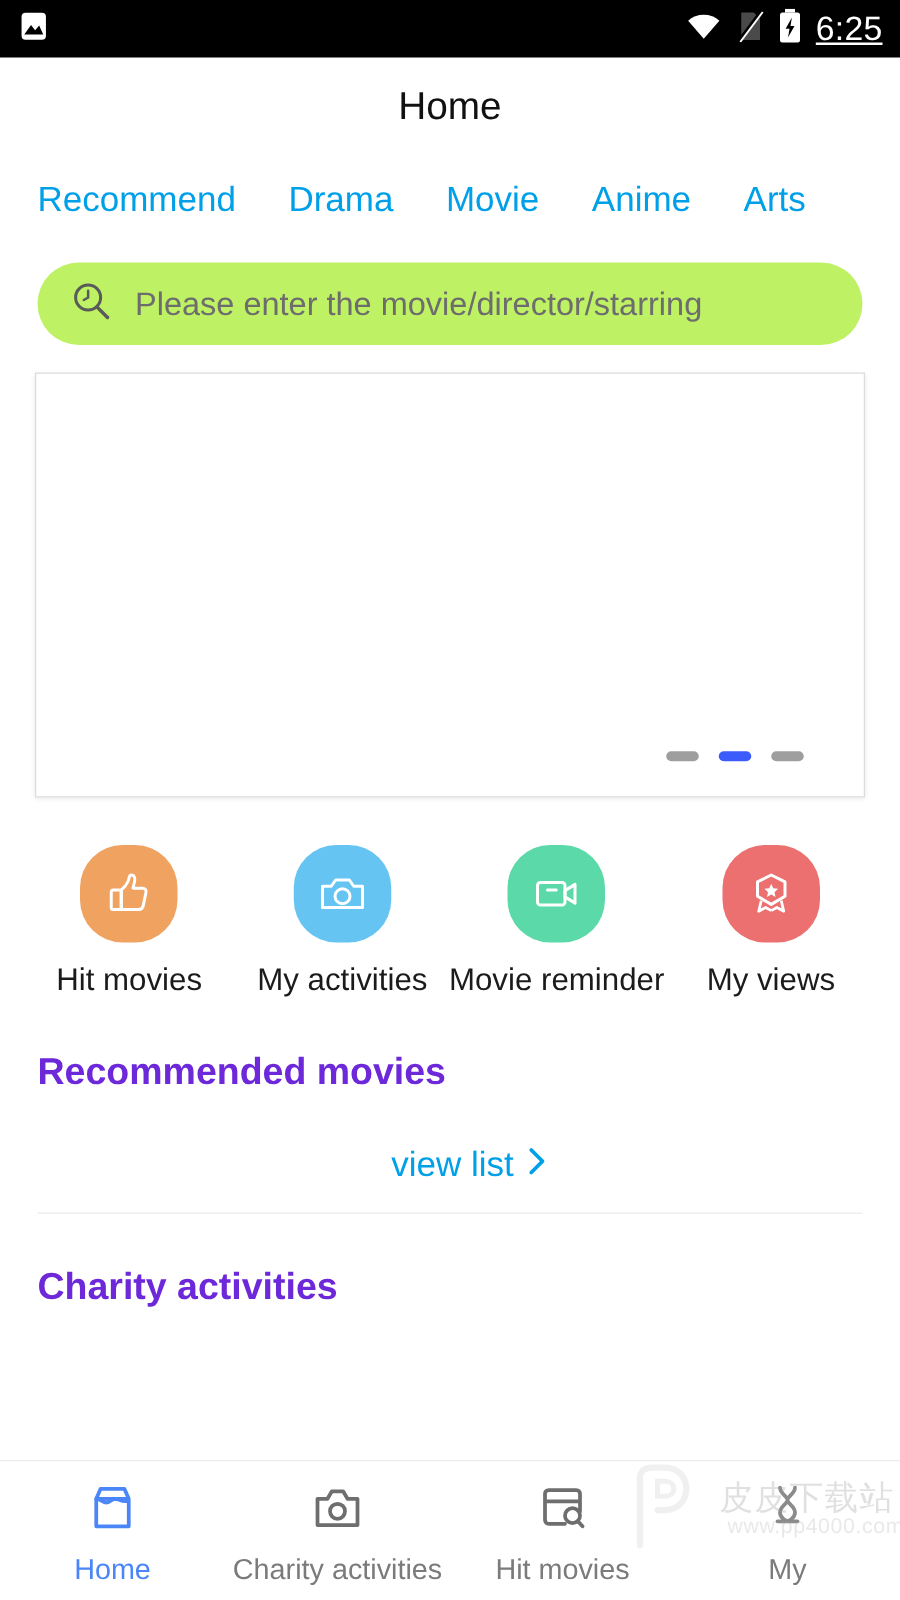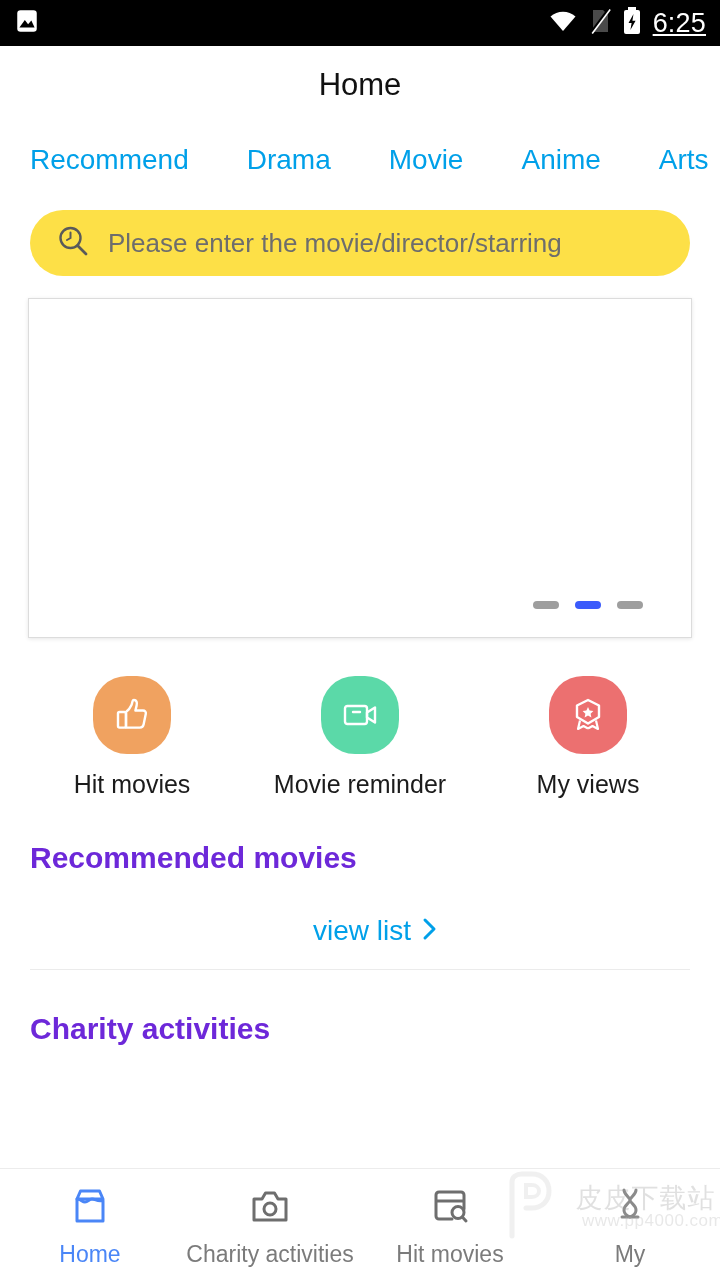--- a/index.html
+++ b/index.html
@@ -24,32 +24,32 @@
   
   .titlebar {
     height: 78px; display:flex; align-items:center; justify-content:center;
   }
   .titlebar .title { font-size:31px; color:#111; font-weight:400; }
 
   
   .tabs {
     display:flex; align-items:flex-end;
     padding: 16px 18px 12px 30px;
-    gap: 16px;
+    gap: 0;
   }
   .tab {
     font-size:28px; color:#00a0e9; white-space:nowrap;
     padding: 4px 0;
   }
   .tab + .tab { margin-left: 42px; }
 
   
   .search-wrap { padding: 18px 30px 0 30px; }
   .searchbar {
-    height: 66px; background:#fde047; border-radius:33px;
+    height: 66px; background:#bef264; border-radius:33px;
     display:flex; align-items:center; padding: 0 26px; gap:18px;
   }
   .search-ph { font-size:26px; color:#6d6d6d; }
 
   
   .carousel-wrap { padding: 22px 28px 0 28px; }
   .carousel {
     position:relative;
     height: 340px; background:#fff;
     border:1px solid #dcdcdc;
@@ -185,20 +185,29 @@
     <div class="quick-item">
       <div class="squircle" style="background:#f0a260">
         <svg width="44" height="44" viewBox="0 0 44 44">
           <path d="M16 19 C16 19 19.5 16.5 21.5 12 C22.6 9.4 22 7 24 7 C26.4 7 27.4 9.4 26.6 12.6 L25.4 17.5 L33 17.5 C35 17.5 36.2 19 35.8 20.8 L33.6 31.5 C33.2 33.4 31.8 34.6 30 34.6 L16 34.6 Z" fill="none" stroke="#ffffff" stroke-width="2.4" stroke-linejoin="round"></path>
           <rect x="8" y="19" width="8" height="15.6" rx="1.6" fill="none" stroke="#ffffff" stroke-width="2.4"></rect>
         </svg>
       </div>
       <span class="quick-label">Hit movies</span>
     </div>
 
+    <div class="quick-item">
+      <div class="squircle" style="background:#65c4f2">
+        <svg width="44" height="44" viewBox="0 0 44 44">
+          <path d="M6 16 H13 L16.5 11 H27.5 L31 16 H38 V33 H6 Z" fill="none" stroke="#ffffff" stroke-width="2.4" stroke-linejoin="round"></path>
+          <circle cx="22" cy="24" r="6" fill="none" stroke="#ffffff" stroke-width="2.4"></circle>
+        </svg>
+      </div>
+      <span class="quick-label">My activities</span>
+    </div>
 
     <div class="quick-item">
       <div class="squircle" style="background:#5bd9a8">
         <svg width="44" height="44" viewBox="0 0 44 44">
           <rect x="7" y="13" width="22" height="18" rx="2.4" fill="none" stroke="#ffffff" stroke-width="2.4"></rect>
           <path d="M29 19.5 L37 14.5 V29.5 L29 24.5 Z" fill="none" stroke="#ffffff" stroke-width="2.4" stroke-linejoin="round"></path>
           <line x1="15" y1="19" x2="22" y2="19" stroke="#ffffff" stroke-width="2.4" stroke-linecap="round"></line>
         </svg>
       </div>
       <span class="quick-label">Movie reminder</span>

